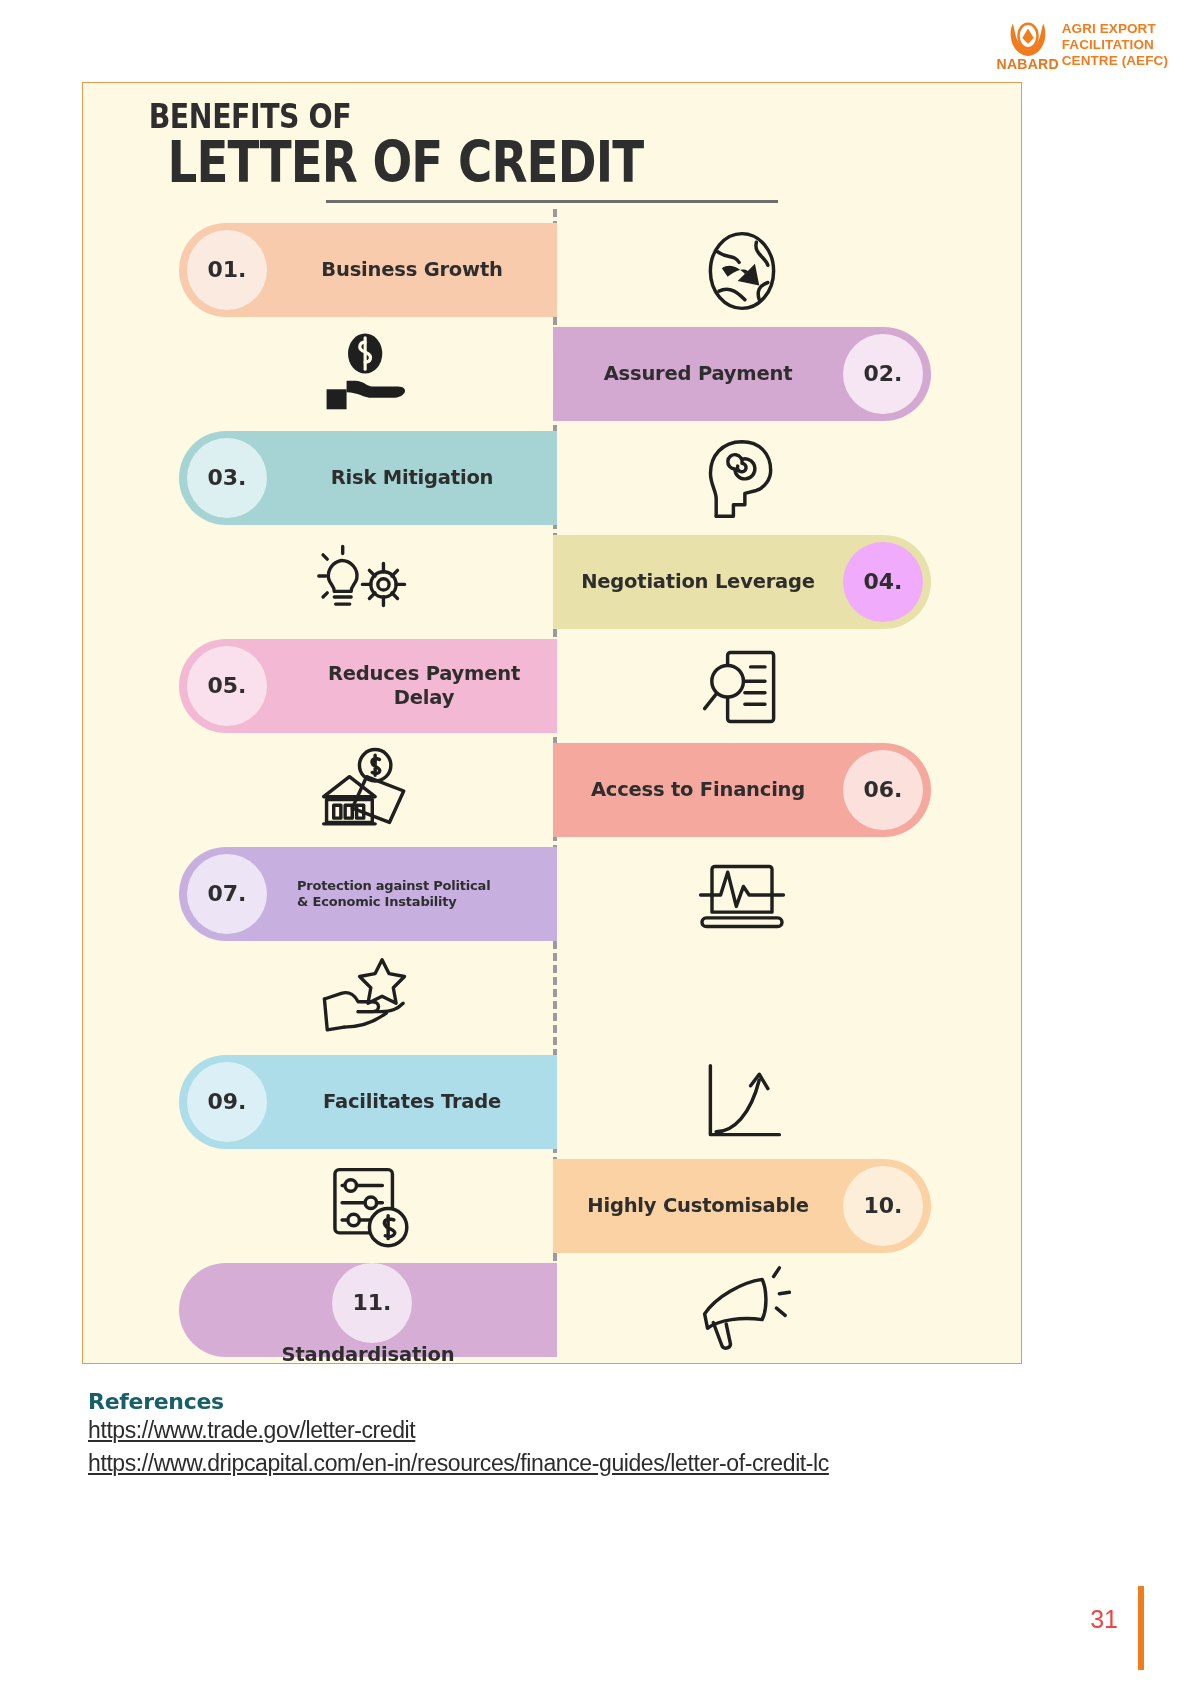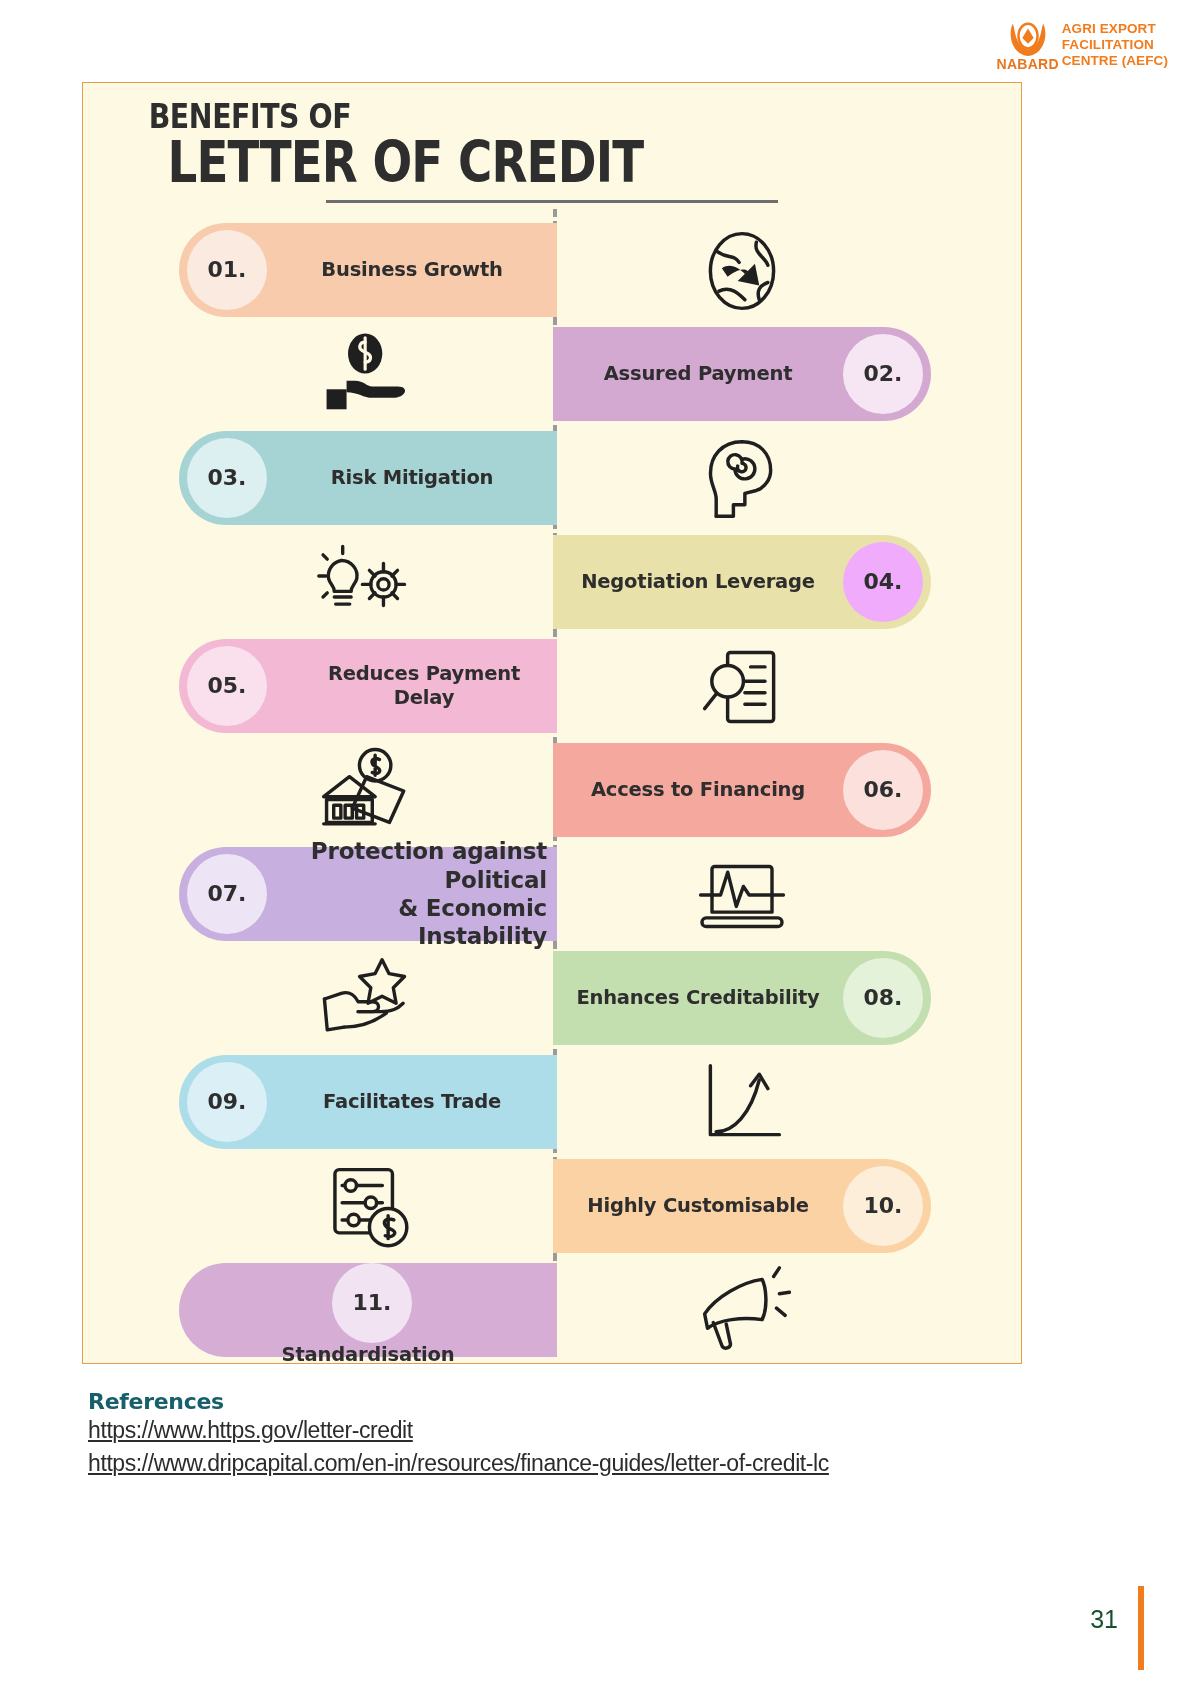--- a/index.html
+++ b/index.html
@@ -148,21 +148,21 @@
     font-family: "DejaVu Sans", sans-serif;
     font-size: 19.5px;
     font-weight: bold;
     color: #2E2E2E;
     letter-spacing: -0.2px;
     line-height: 1.22;
     flex: 1 1 auto;
     text-align: center;
     padding: 0 10px;
   }
-  .pill-label.small { font-size: 23px; text-align: right; padding-left: 30px; }
+  .pill-label.small { font-size: 13px; text-align: left; padding-left: 30px; }
 
   
   .icon-slot {
     position: absolute;
     top: 6px;
     width: 378px;
     height: 92px;
     display: flex;
     align-items: center;
     justify-content: center;
@@ -199,21 +199,21 @@
   .page-num-wrap {
     position: absolute;
     right: 72px;
     bottom: 58px;
     display: flex;
     align-items: center;
     gap: 16px;
   }
   .page-num {
     font-size: 25px;
-    color: #14532d;
+    color: #ef4444;
     text-align: center;
   }
   .page-bar {
     position: absolute;
     right: 46px;
     bottom: 22px;
     width: 6px;
     height: 84px;
     background: #F07C1E;
   }
@@ -361,26 +361,20 @@
         </div>
         <div class="icon-slot right">
           <svg width="100" height="92" viewBox="0 0 70 64">
       <path d="M16 12 h38 a2 2 0 0 1 2 2 v30 H14 V14 a2 2 0 0 1 2 -2 z" fill="none" stroke="#1F1F1F" stroke-width="2.4" stroke-linecap="round" stroke-linejoin="round"></path>
       <path d="M6 32 h14 l5 -16 l6 24 l5 -14 l4 6 h24" fill="none" stroke="#1F1F1F" stroke-width="2.4" stroke-linecap="round" stroke-linejoin="round"></path>
       <path d="M10 48 h50 a3 3 0 0 1 0 6 H10 a3 3 0 0 1 0 -6 z" fill="none" stroke="#1F1F1F" stroke-width="2.4" stroke-linecap="round" stroke-linejoin="round"></path>
     </svg>
         </div>
       </div>
       <div class="row">
-        <div class="pill right" style="background: rgb(195, 223, 175);">
-          <div class="pill-label">
-            <div>Enhances Creditability</div>
-          </div>
-          <div class="badge" style="background: rgb(229, 242, 218);">08.</div>
-        </div>
         <div class="icon-slot left">
           <svg width="104" height="92" viewBox="0 0 74 64">
       <path d="M47 4 l5 10 l11 2 l-8 8 l2 11 l-10 -5 l-10 5 l2 -11 l-8 -8 l11 -2 z" fill="none" stroke="#1F1F1F" stroke-width="2.4" stroke-linecap="round" stroke-linejoin="round"></path>
       <path d="M6 32 l12 -4 c6 -2 10 2 12 6 h10 c6 0 6 7 0 7 h-10" fill="none" stroke="#1F1F1F" stroke-width="2.4" stroke-linecap="round" stroke-linejoin="round"></path>
       <path d="M30 41 h16 c8 0 12 -2 16 -6" fill="none" stroke="#1F1F1F" stroke-width="2.4" stroke-linecap="round" stroke-linejoin="round"></path>
       <path d="M6 32 l2 22 l12 -2" fill="none" stroke="#1F1F1F" stroke-width="2.4" stroke-linecap="round" stroke-linejoin="round"></path>
       <path d="M20 52 c12 0 22 -4 30 -10" fill="none" stroke="#1F1F1F" stroke-width="2.4" stroke-linecap="round" stroke-linejoin="round"></path>
     </svg>
         </div>
       </div>
@@ -431,20 +425,20 @@
       <path d="M14 40 l6 16 c1 3 6 2 6 -1 l-3 -14" fill="none" stroke="#1F1F1F" stroke-width="2.4" stroke-linecap="round" stroke-linejoin="round"></path>
       <path d="M56 8 l4 -6 M60 20 l7 -1 M58 30 l6 5" fill="none" stroke="#1F1F1F" stroke-width="2.4" stroke-linecap="round" stroke-linejoin="round"></path>
     </svg>
         </div>
       </div>
     </div>
 </div>
 
 <div class="refs">
   <div class="refs-title">References</div>
-  <span class="ref-link">https://www.https.gov/letter-credit</span>
+  <span class="ref-link">https://www.trade.gov/letter-credit</span>
   <span class="ref-link">https://www.dripcapital.com/en-in/resources/finance-guides/letter-of-credit-lc</span>
 </div>
 
 <div class="page-num-wrap">
   <span class="page-num">31</span>
 </div>
 <div class="page-bar"></div>
 
 </body></html>

